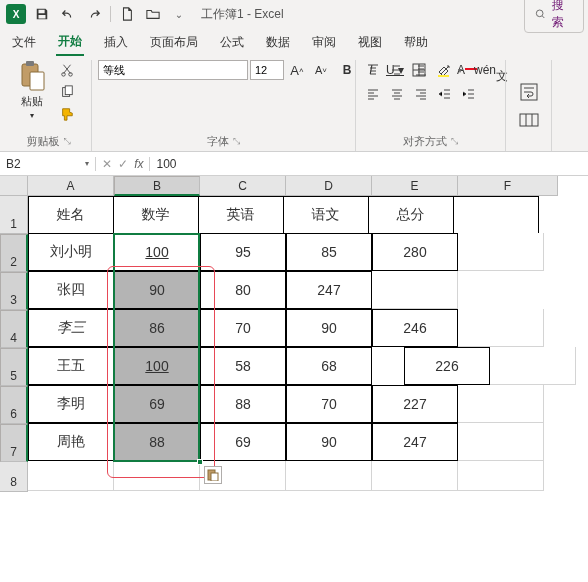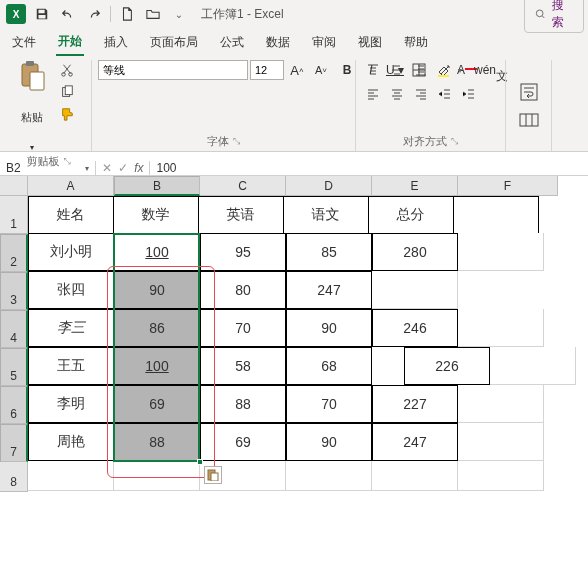--- a/index.html
+++ b/index.html
@@ -17,31 +17,31 @@
   
   .tabs { height: 28px; background: #f3f2f1; display: flex; align-items: center; padding: 0 10px; gap: 18px; font-size: 12px; }
   .tab { padding: 4px 2px; cursor: pointer; }
   .tab.active { font-weight: 600; border-bottom: 2px solid #107c41; color: #107c41; }
 
   
   .ribbon { height: 96px; background: #f3f2f1; border-bottom: 1px solid #d0d0d0; display: flex; padding: 4px 6px 0 6px; }
   .group { display: flex; flex-direction: column; border-right: 1px solid #d6d6d6; padding: 0 6px; }
   .group-body { flex: 1; display: flex; align-items: flex-start; gap: 4px; }
   .group-label { font-size: 11px; color: #666; text-align: center; padding: 2px 0; display:flex; justify-content:center; align-items:center; gap:4px;}
-  .bigbtn { width: 40px; display: flex; flex-direction: column; align-items: center; gap: 18px; font-size: 11px; }
+  .bigbtn { width: 40px; display: flex; flex-direction: column; align-items: center; gap: 2px; font-size: 11px; }
   .vstack { display: flex; flex-direction: column; gap: 2px; }
   .hstack { display: flex; align-items: center; gap: 2px; }
   .sq { width: 22px; height: 20px; display: flex; align-items:center; justify-content:center; border-radius:2px; }
   .sel { border: 1px solid #b0adab; background: #fff; font-size: 11px; padding: 1px 4px; height: 20px; }
   .fontname { width: 150px; }
   .fontsize { width: 34px; }
   .corner { font-size:9px; color:#888; }
 
   
-  .fbar { height: 24px; border-bottom: 1px solid #d0d0d0; display: flex; align-items: flex-end; font-size: 12px;}
+  .fbar { height: 24px; border-bottom: 1px solid #d0d0d0; display: flex; align-items: center; font-size: 12px;}
   .namebox { width: 96px; border-right: 1px solid #d0d0d0; display:flex; align-items:center; padding: 0 6px; justify-content:space-between;}
   .fxbtns { display:flex; align-items:center; gap:6px; padding:0 6px; border-right:1px solid #d0d0d0; color:#666;}
   .fxinput { flex:1; padding: 0 6px; display:flex; align-items:center; }
 
   
   .grid { position: relative; }
   .corner-cell { position:absolute; left:0; top:0; width:28px; height:20px; background:#e6e6e6; border-right:1px solid #bdbdbd; border-bottom:1px solid #bdbdbd;}
   .colheads { position:absolute; left:28px; top:0; height:20px; display:flex; }
   .colh { width:86px; background:#e6e6e6; border-right:1px solid #bdbdbd; border-bottom:1px solid #bdbdbd; display:flex; align-items:center; justify-content:center; font-size:12px; color:#333;}
   .colh.sel { background:#d2d2d2; border-bottom:2px solid #107c41; }

